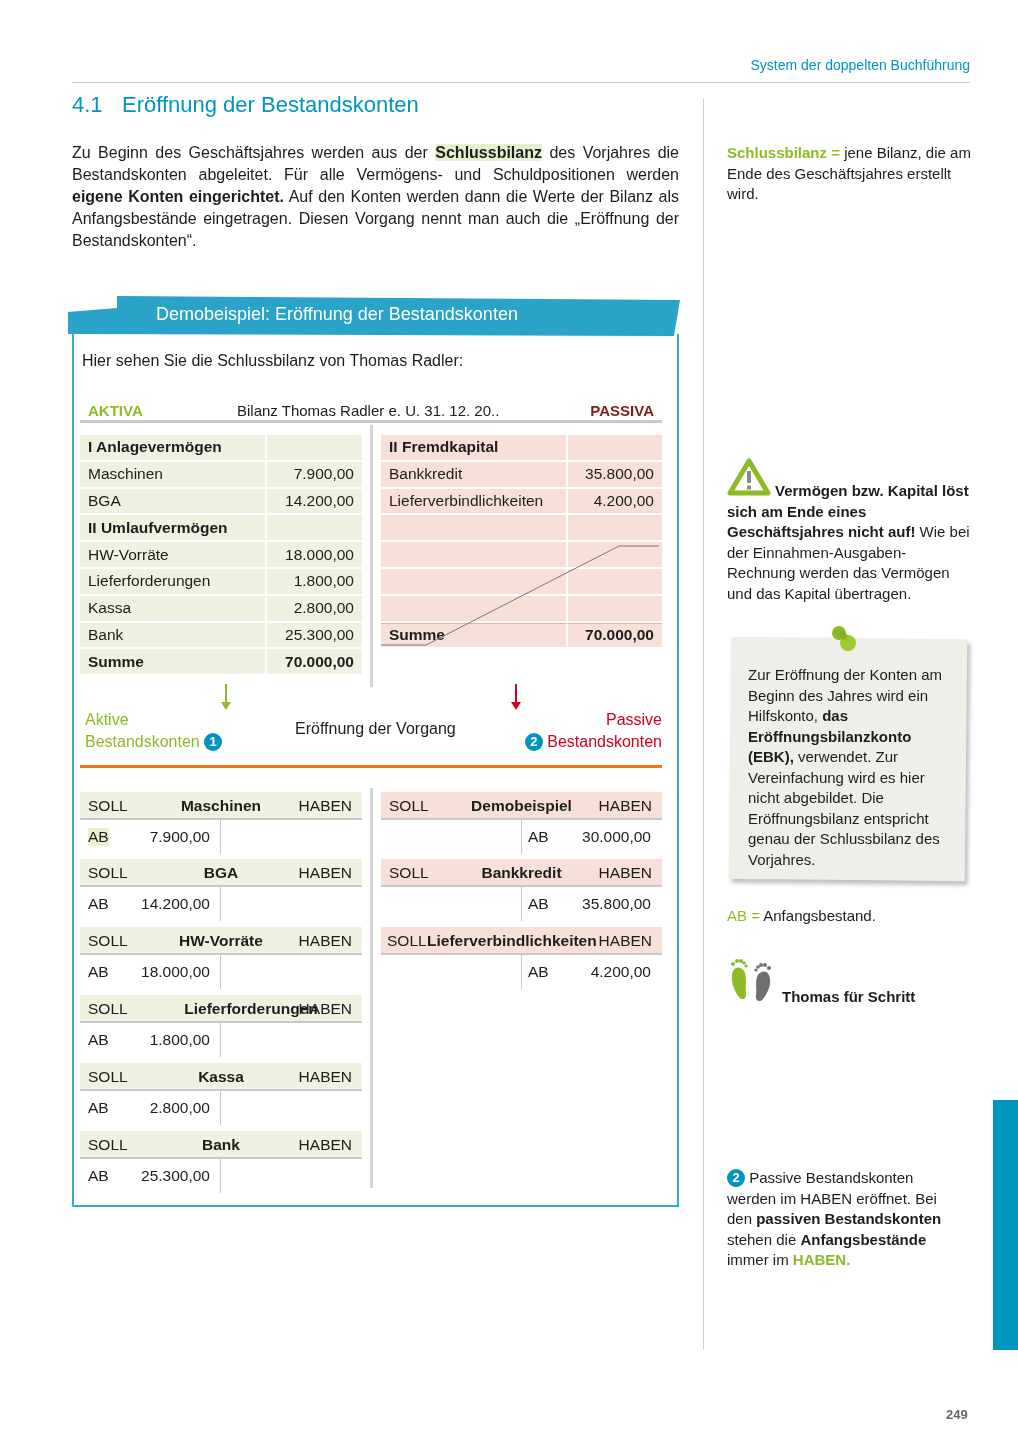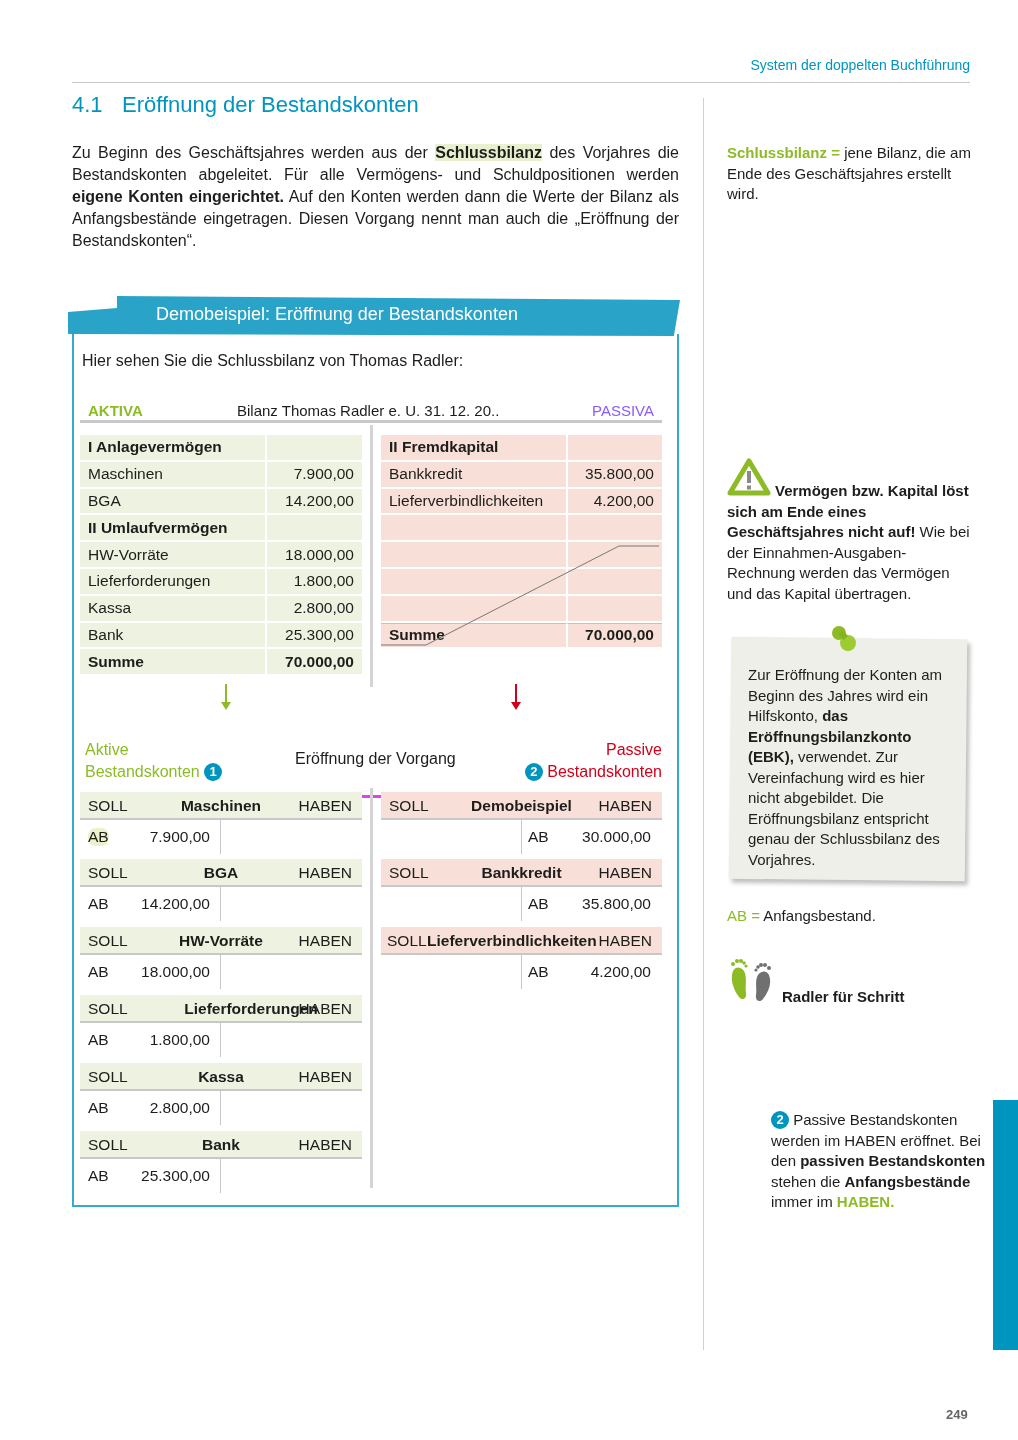--- a/index.html
+++ b/index.html
@@ -19,21 +19,21 @@
 
   
   .demo-box { position: absolute; left: 72px; top: 334px; width: 607px; height: 873px; border: 2px solid #37a9cf; border-top: none; }
   .demo-banner { position: absolute; left: 68px; top: 296px; width: 612px; height: 40px; background: #2aa3c9; clip-path: polygon(8% 0, 100% 10%, 99% 100%, 0 95%, 0 40%, 8% 30%); }
   .demo-banner-text { position: absolute; left: 156px; top: 304px; font-size: 18px; color: #ffffff; }
   .demo-sub { position: absolute; left: 82px; top: 352px; font-size: 16px; }
 
   .bil-head { position: absolute; left: 80px; top: 401px; width: 582px; height: 22px; border-bottom: 3px solid #c8c8c8; font-size: 15px; }
   .bil-head .akt { position: absolute; left: 8px; top: 1px; color: #8dbb25; font-weight: bold; }
   .bil-head .mid { position: absolute; left: 157px; top: 1px; color: #1d1d1b; }
-  .bil-head .pas { position: absolute; right: 8px; top: 1px; color: #8b5cf6; font-weight: normal; }
+  .bil-head .pas { position: absolute; right: 8px; top: 1px; color: #7f1d1d; font-weight: bold; }
   .bil-divider { position: absolute; left: 370px; top: 425px; width: 3px; height: 262px; background: #d4d4d4; }
 
   table.bil { position: absolute; border-collapse: separate; border-spacing: 0; font-size: 15.5px; }
   table.bil td { height: 26.8px; padding: 0 8px; border-bottom: 2px solid #ffffff; }
   table.bil td.v { text-align: right; border-left: 2px solid #ffffff; }
   table.bil td.b { font-weight: bold; }
   table.aktiva { left: 80px; top: 435px; width: 282px; }
   table.aktiva td { background: #eef2e1; }
   table.aktiva td:first-child { width: 185px; }
   table.passiva { left: 381px; top: 435px; width: 281px; }
@@ -42,37 +42,37 @@
   table.passiva tr.sum td { border-top: 1px solid #e6b5a5; }
   .strike-svg { position: absolute; left: 381px; top: 542px; }
 
   .arrow { position: absolute; width: 2px; height: 20px; }
   .arrow::after { content: ""; position: absolute; left: -4px; bottom: -6px; border-left: 5px solid transparent; border-right: 5px solid transparent; }
   .arrow.g { left: 225px; top: 684px; background: #8dbb25; }
   .arrow.g::after { border-top: 8px solid #8dbb25; }
   .arrow.r { left: 515px; top: 684px; background: #d0021b; }
   .arrow.r::after { border-top: 8px solid #d0021b; }
 
-  .ob-row { position: absolute; left: 80px; top: 738px; width: 582px; height: 60px; border-bottom: 3px solid #d946ef; font-size: 16px; }
+  .ob-row { position: absolute; left: 80px; top: 708px; width: 582px; height: 60px; border-bottom: 3px solid #f97316; font-size: 16px; }
   .ob-left { position: absolute; left: 5px; top: 1px; color: #8dbb25; line-height: 22px; }
   .ob-mid { position: absolute; left: 215px; top: 12px; }
   .ob-right { position: absolute; right: 0; top: 1px; color: #d0021b; line-height: 22px; text-align: right; }
   .badge { display: inline-block; width: 18px; height: 18px; border-radius: 50%; background: #0095bf; color: #fff; font-size: 13px; font-weight: bold; text-align: center; line-height: 18px; vertical-align: 1px; }
   .t-divider { position: absolute; left: 370px; top: 788px; width: 3px; height: 400px; background: #d4d4d4; }
 
   .tacc { position: absolute; width: 282px; font-size: 15.5px; }
   .tacc .th { position: relative; height: 28px; border-bottom: 2px solid #c8c8c8; }
   .tacc.a .th { background: #eef2e1; }
   .tacc.p .th { background: #f8e0d8; }
   .tacc .th .soll { position: absolute; left: 8px; top: 5px; }
   .tacc .th .name { position: absolute; left: 0; right: 0; top: 5px; text-align: center; font-weight: bold; }
   .tacc .th .haben { position: absolute; right: 10px; top: 5px; }
   .tacc .tb { position: relative; height: 36px; }
   .tacc .tb .vline { position: absolute; left: 140px; top: 0; width: 1px; height: 34px; background: #c8c8c8; }
-  .tacc .tb .ab { position: absolute; top: 8px; border-radius: 8px; }
+  .tacc .tb .ab { position: absolute; top: 8px; }
   .tacc .tb .val { position: absolute; top: 8px; text-align: right; width: 80px; }
   .tacc.a .tb .ab { left: 8px; }
   .tacc.a .tb .val { left: 50px; }
   .tacc.p .tb .ab { left: 147px; }
   .tacc.p .tb .val { left: 190px; }
   .tacc .ab.hl { background: #eaf2cc; }
 
   
   .side { position: absolute; left: 727px; width: 250px; font-size: 15px; line-height: 20.5px; }
   .green { color: #8dbb25; font-weight: bold; }
@@ -356,20 +356,20 @@
     <circle cx="17" cy="6" r="1.8" fill="#8dbb25"></circle>
     <circle cx="19" cy="9" r="1.6" fill="#8dbb25"></circle>
   <path d="M42,18 C45,26 42,34 36,42 C33,46 28,44 29,38 C30,32 28,26 30,20 C32,14 39,12 42,18 Z" fill="#707070"></path>
   <circle cx="42" cy="11" r="2" fill="#707070"></circle>
     <circle cx="38" cy="8" r="2" fill="#707070"></circle>
     <circle cx="34" cy="8" r="2" fill="#707070"></circle>
     <circle cx="31" cy="10" r="1.8" fill="#707070"></circle>
     <circle cx="29" cy="13" r="1.6" fill="#707070"></circle>
 </svg>
 <div class="side" style="top:987px; width:245px;">
-  <div style="padding-left:55px;"><b>Radler für Schritt</b></div>
-</div>
-<div class="side" style="top:1110px; width:235px;margin-left:44px;">
+  <div style="padding-left:55px;"><b>Thomas für Schritt</b></div>
+</div>
+<div class="side" style="top:1168px; width:235px;">
   <span class="badge">2</span><span> Passive Bestandskonten werden im HABEN eröffnet. Bei den </span><b>passiven Bestandskonten</b><span> stehen die </span><b>Anfangsbestände</b><span> immer im </span><span class="green">HABEN.</span>
 </div>
 
 <div class="thumb-tab"></div>
 <div class="page-num">249</div>
 
 </body></html>

